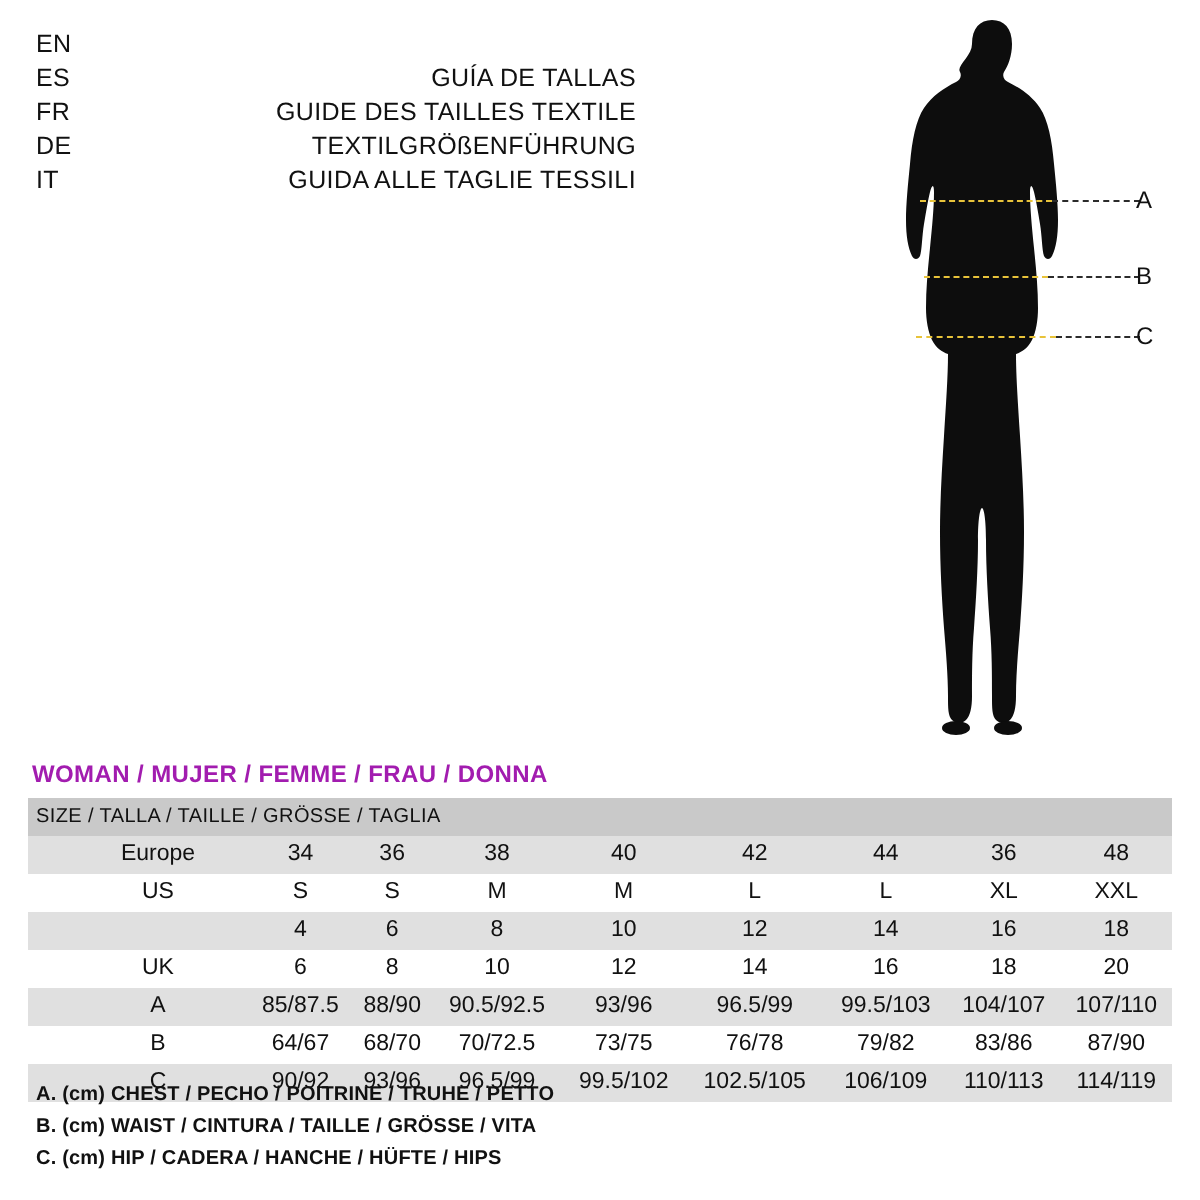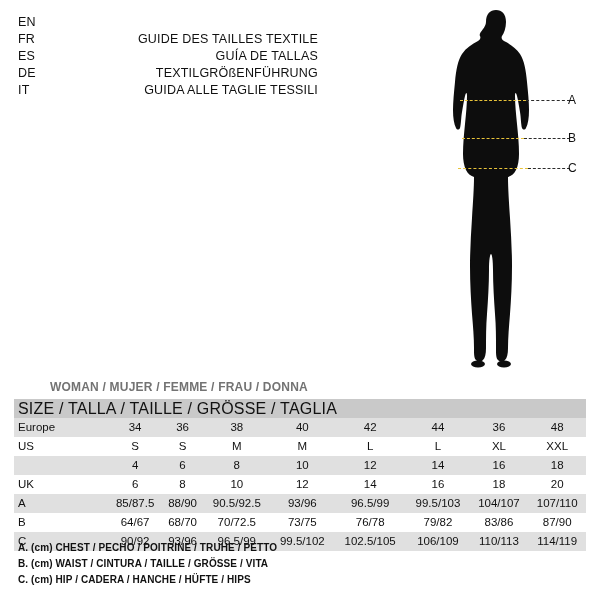--- a/index.html
+++ b/index.html
@@ -75,50 +75,49 @@
     position: absolute;
     left: 14px;
     top: 380px;
     width: 572px;
   }
   .woman-title {
     font-size: 12px;
     font-weight: bold;
     letter-spacing: 0.2px;
     padding: 0 0 5px 2px;
-    color: #737373;
-    margin-left: 34px;
+    color: #a21caf;
   }
   table.size-table {
     border-collapse: collapse;
     width: 572px;
     font-size: 11.5px;
     color: #111;
   }
   table.size-table th,
   table.size-table td {
     padding: 2px 0 2px 0;
     text-align: center;
     font-weight: normal;
     line-height: 15px;
     height: 15px;
   }
   table.size-table th.first,
   table.size-table td.first {
-    text-align: left;
-    padding-left: 4px;
+    text-align: center;
+    padding-left: 20px;
     width: 90px;
   }
   tr.head-row {
     background: #c9c9c9;
   }
   tr.head-row th {
     text-align: left;
     padding-left: 4px;
-    font-size: 16px;
+    font-size: 10px;
     letter-spacing: 0.2px;
   }
   tr.shade td {
     background: #e0e0e0;
   }
   tr.plain td {
     background: #ffffff;
     margin-left: 42px;
   }
 
@@ -140,26 +139,26 @@
 </head>
 <body>
 
 <div class="page">
 
   <div class="lang-block">
     <div class="lang-row">
       <span class="lang-code">EN</span>
     </div>
     <div class="lang-row">
+      <span class="lang-code">ES</span>
+      <span class="lang-text">GUÍA DE TALLAS</span>
+    </div>
+    <div class="lang-row">
       <span class="lang-code">FR</span>
       <span class="lang-text">GUIDE DES TAILLES TEXTILE</span>
-    </div>
-    <div class="lang-row">
-      <span class="lang-code">ES</span>
-      <span class="lang-text">GUÍA DE TALLAS</span>
     </div>
     <div class="lang-row">
       <span class="lang-code">DE</span>
       <span class="lang-text">TEXTILGRÖßENFÜHRUNG</span>
     </div>
     <div class="lang-row">
       <span class="lang-code">IT</span>
       <span class="lang-text">GUIDA ALLE TAGLIE TESSILI</span>
     </div>
   </div>

